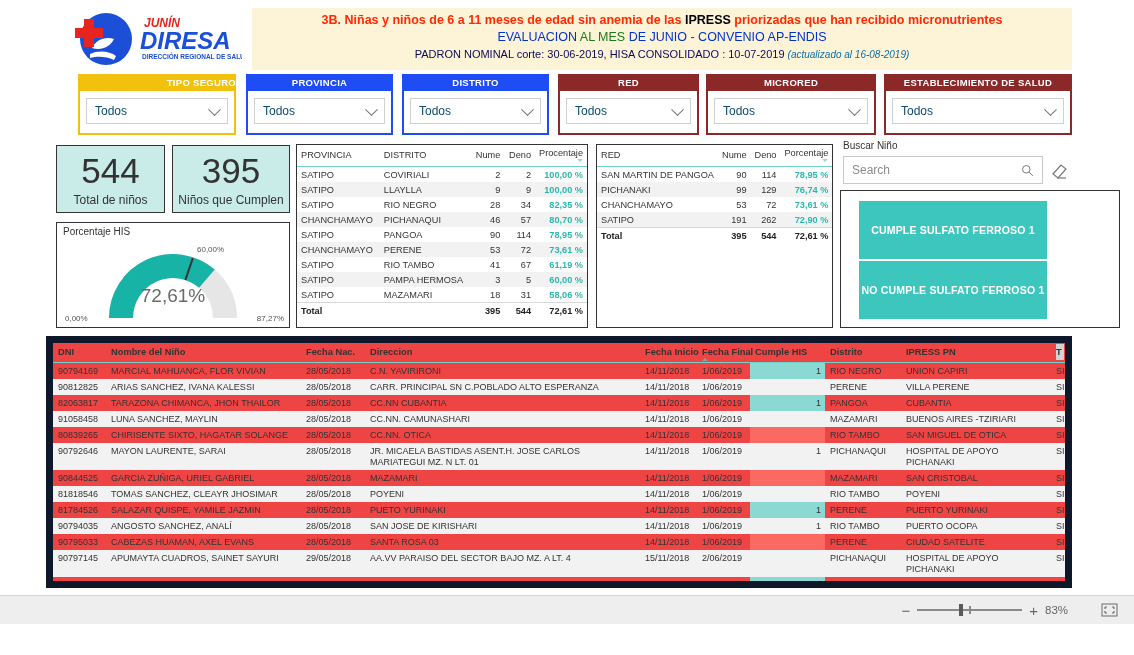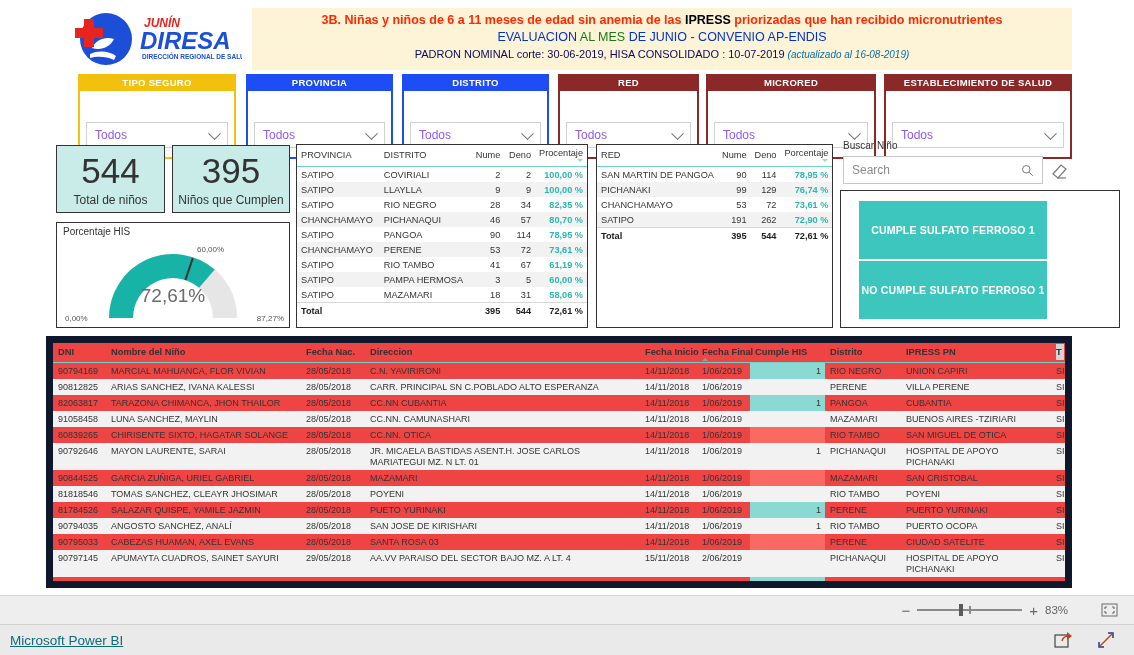--- a/index.html
+++ b/index.html
@@ -43,21 +43,21 @@
     height: 17px; line-height: 17px; text-align: center;
     font-size: 9.5px; font-weight: bold; color: #ffffff; letter-spacing: .3px;
   }
   .slicer .sl-body {
     border: 2px solid; border-top: none; background: #fff;
     padding: 7px 6px 9px 6px;
   }
   .sl-combo {
     position: relative; height: 26px; border: 1px solid #d0d0d0; background: #fff;
     display: flex; align-items: center; padding: 0 8px;
-    font-size: 12px; color: #8b5cf6; margin-top: 24px;
+    font-size: 12px; color: #0c4a6e;
   }
   .sl-combo .chev {
     position: absolute; right: 8px; top: 50%; transform: translateY(-60%);
     width: 9px; height: 9px; border-right: 1.4px solid #777; border-bottom: 1.4px solid #777;
     transform: translateY(-65%) rotate(45deg);
   }
 
   
   .kpi {
     position: absolute; background: #c9ece8; border: 1px solid #333;
@@ -181,21 +181,21 @@
       </svg>
     </div>
 
     <div class="title-banner">
       <div class="tl1"><span>3B. Niñas y niños de 6 a 11 meses de edad sin anemia de las </span><span class="blue">IPRESS</span><span> priorizadas que han recibido micronutrientes</span></div>
       <div class="tl2"><span>EVALUACION </span><span class="green">AL MES </span><span>DE JUNIO - CONVENIO AP-ENDIS</span></div>
       <div class="tl3"><span>PADRON NOMINAL corte: 30-06-2019,  HISA CONSOLIDADO : 10-07-2019 </span><span class="upd">(actualizado al  16-08-2019)</span></div>
     </div>
 
     <div class="slicer" style="left:78px; top:74px; width:158px;">
-      <div class="sl-head" style="background:#f2c10e;">TIPO SEGURO</div>
+      <div class="sl-head" style="background:#f2c10e;text-align:right;">TIPO SEGURO</div>
       <div class="sl-body" style="border-color:#f2c10e;">
         <div class="sl-combo">
           <span>Todos</span>
           <span class="chev"></span>
         </div>
       </div>
     </div>
 
     <div class="slicer" style="left:246px; top:74px; width:147px;">
       <div class="sl-head" style="background:#1f4df5;">PROVINCIA</div>
@@ -646,29 +646,14 @@
       <div class="thumb"></div>
     </div>
     <div class="zoom-plus">+</div>
     <div class="zoom-pct">83%</div>
     <svg class="fitbtn" viewBox="0 0 17 14">
       <rect x="1" y="1" width="15" height="12" fill="none" stroke="#6b6b6b" stroke-width="1"></rect>
       <path d="M4 4 h2 M4 4 v2 M13 4 h-2 M13 4 v2 M4 10 h2 M4 10 v-2 M13 10 h-2 M13 10 v-2" stroke="#6b6b6b" stroke-width="1.2" fill="none"></path>
     </svg>
   </div>
 
-  <div class="footer">
-    <div class="brand">Microsoft Power BI</div>
-    <div class="ficons">
-      <svg width="20" height="18" viewBox="0 0 20 18">
-        <rect x="1" y="4" width="13" height="12" fill="none" stroke="#444" stroke-width="1.2"></rect>
-        <path d="M8 10 c1 -4 4 -5 7 -5" fill="none" stroke="#b34a1f" stroke-width="1.4"></path>
-        <path d="M13 1 l5 4 l-5 4 z" fill="#b34a1f"></path>
-      </svg>
-      <svg width="20" height="20" viewBox="0 0 20 20">
-        <path d="M12 3 h5 v5" fill="none" stroke="#1a3c8c" stroke-width="1.5"></path>
-        <path d="M8 17 h-5 v-5" fill="none" stroke="#1a3c8c" stroke-width="1.5"></path>
-        <line x1="16.5" y1="3.5" x2="3.5" y2="16.5" stroke="#b34a1f" stroke-width="1.5"></line>
-      </svg>
-    </div>
-  </div>
 
 </div>
 
 </body></html>

